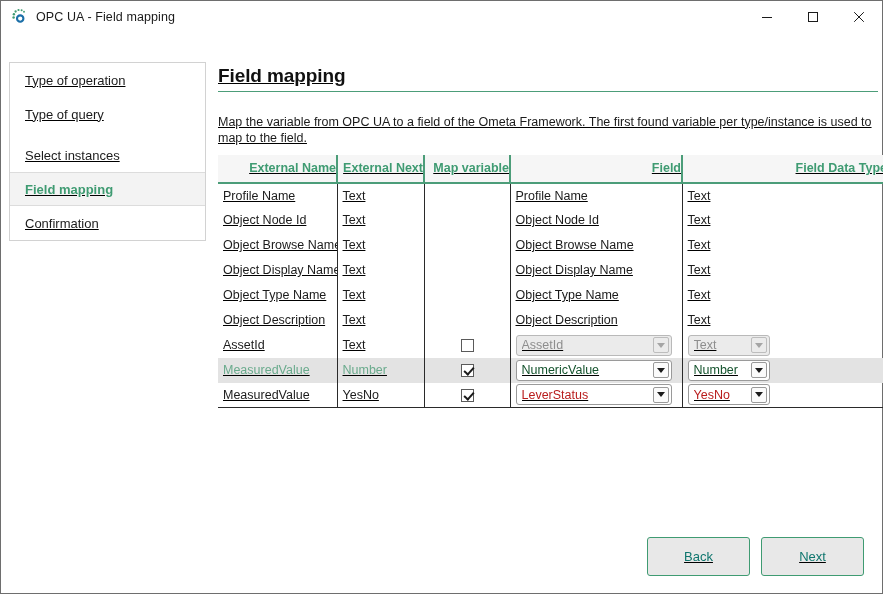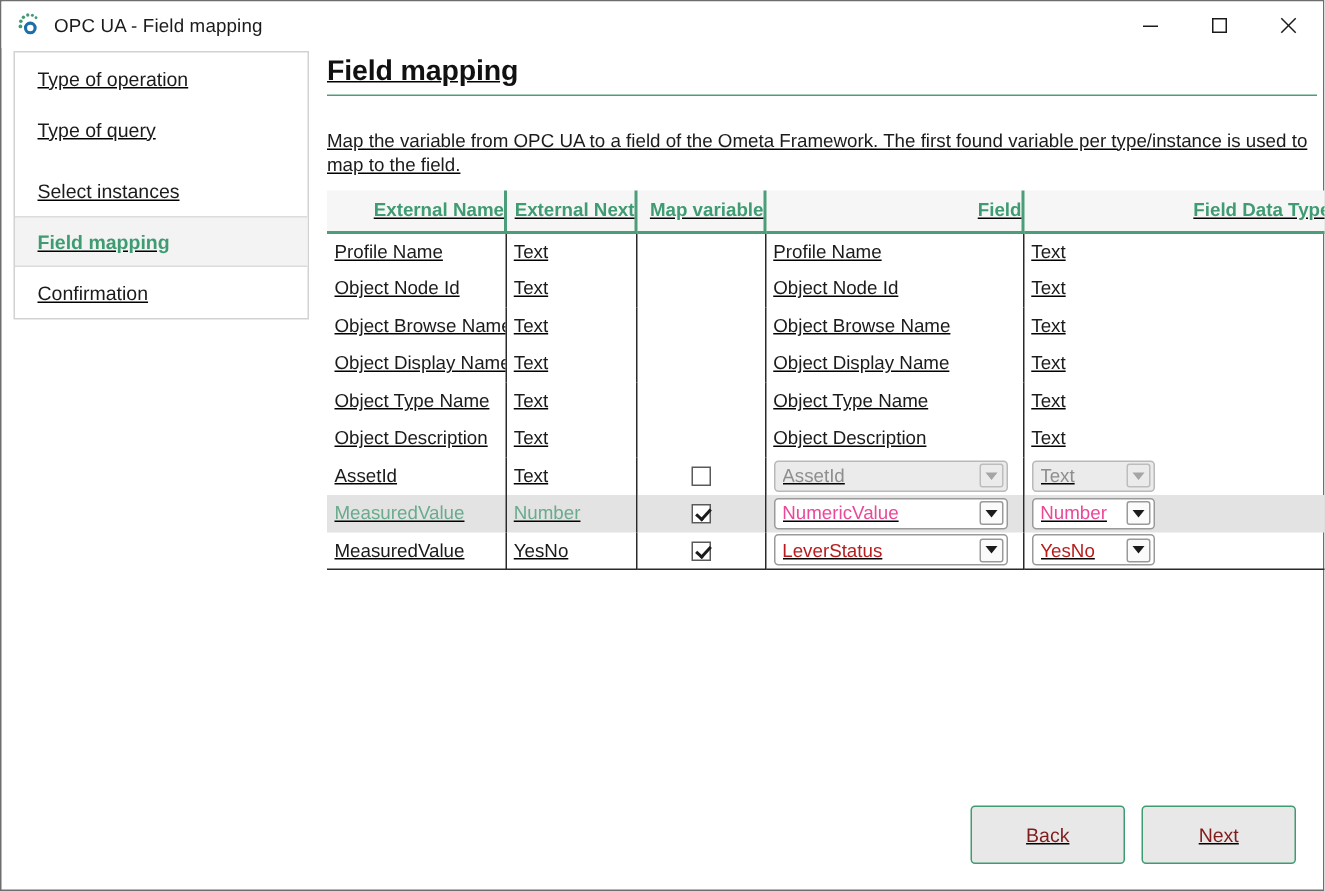--- a/index.html
+++ b/index.html
@@ -10,21 +10,21 @@
     background: #ffffff;
     font-family: "Liberation Sans", sans-serif;
   }
 
   
   .window {
     position: relative;
     width: 883px; height: 594px;
     background: #ffffff;
     border: 1px solid #6e6e6e;
-    display: flex; flex-direction: column;
+    display: flex; flex-direction: column; gap: 28px;
   }
 
   
   .titlebar {
     height: 31px;
     flex: 0 0 31px;
     display: flex;
     align-items: center;
     background: #ffffff;
     padding-left: 9px;
@@ -153,21 +153,21 @@
     padding: 0 0 0 5px;
     height: 25px;
     border-right: 1px solid #2a2a2a;
     vertical-align: middle;
     white-space: nowrap;
     overflow: hidden;
   }
   .grid td:last-child { border-right: none; }
   .grid tr.row-last td { border-bottom: 1px solid #2a2a2a; }
   .grid tr.highlight td { background: #e3e3e3; color: #6aab8d; }
-  .grid tr.highlight td .ddl-text { color: #ec4899; }
+  .grid tr.highlight td .ddl-text { color: #14532d; }
 
   
   td.ctl-cell { padding: 0 4px 0 5px; }
   td.chk-cell { text-align: center; padding: 0; }
 
   
   .chkbox {
     width: 13px; height: 13px;
     border: 1px solid #5a5a5a;
     background: #ffffff;
@@ -243,21 +243,21 @@
     display: flex;
     justify-content: flex-end;
     gap: 11px;
   }
   .wizbtn {
     width: 103px; height: 39px;
     background: #e8e8e8;
     border: 1px solid #3f9b72;
     border-radius: 3px;
     font-size: 13px;
-    color: #7f1d1d;
+    color: #0f766e;
     font-family: "Liberation Sans", sans-serif;
     cursor: default;
     display: flex; align-items: center; justify-content: center;
   }
 </style>
 </head>
 <body>
 
 <div class="window">
 

